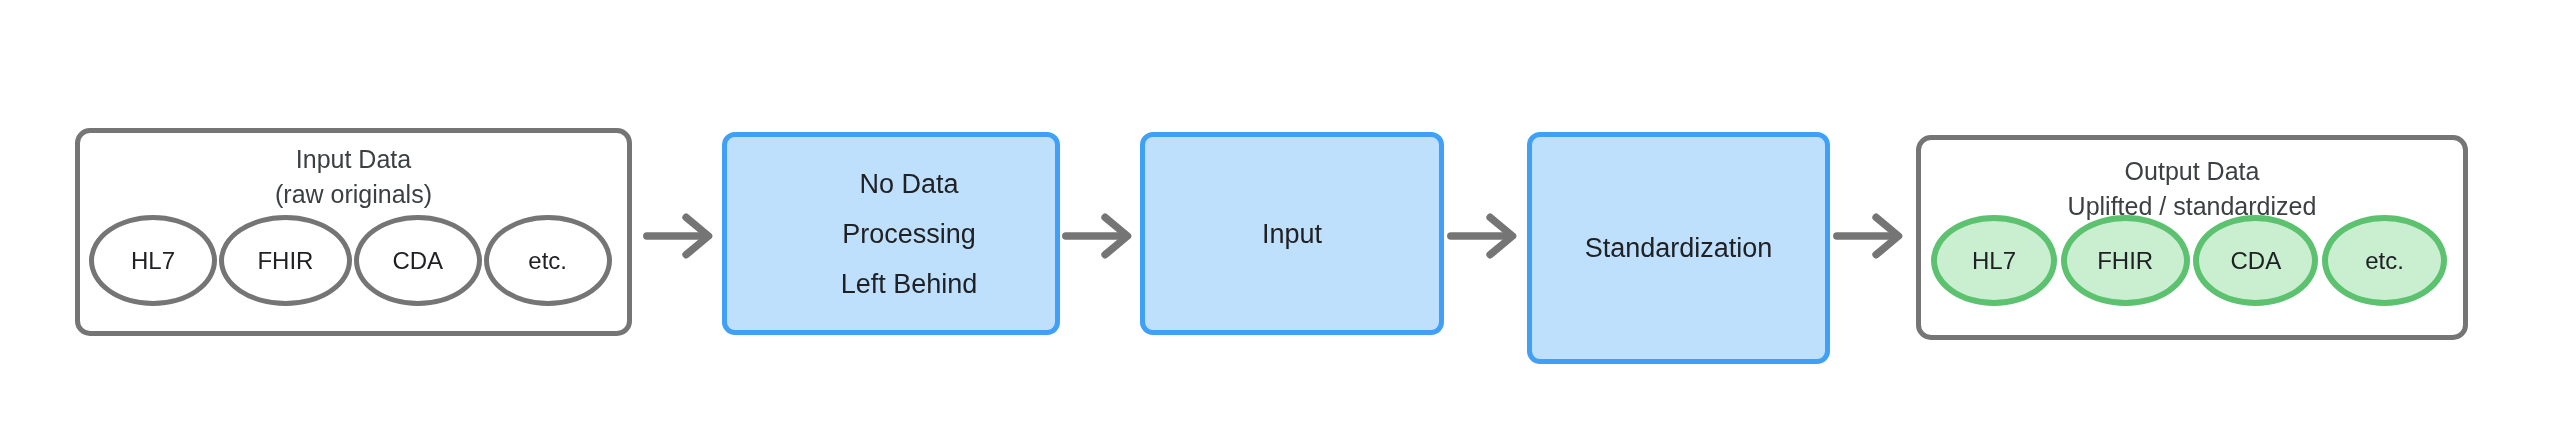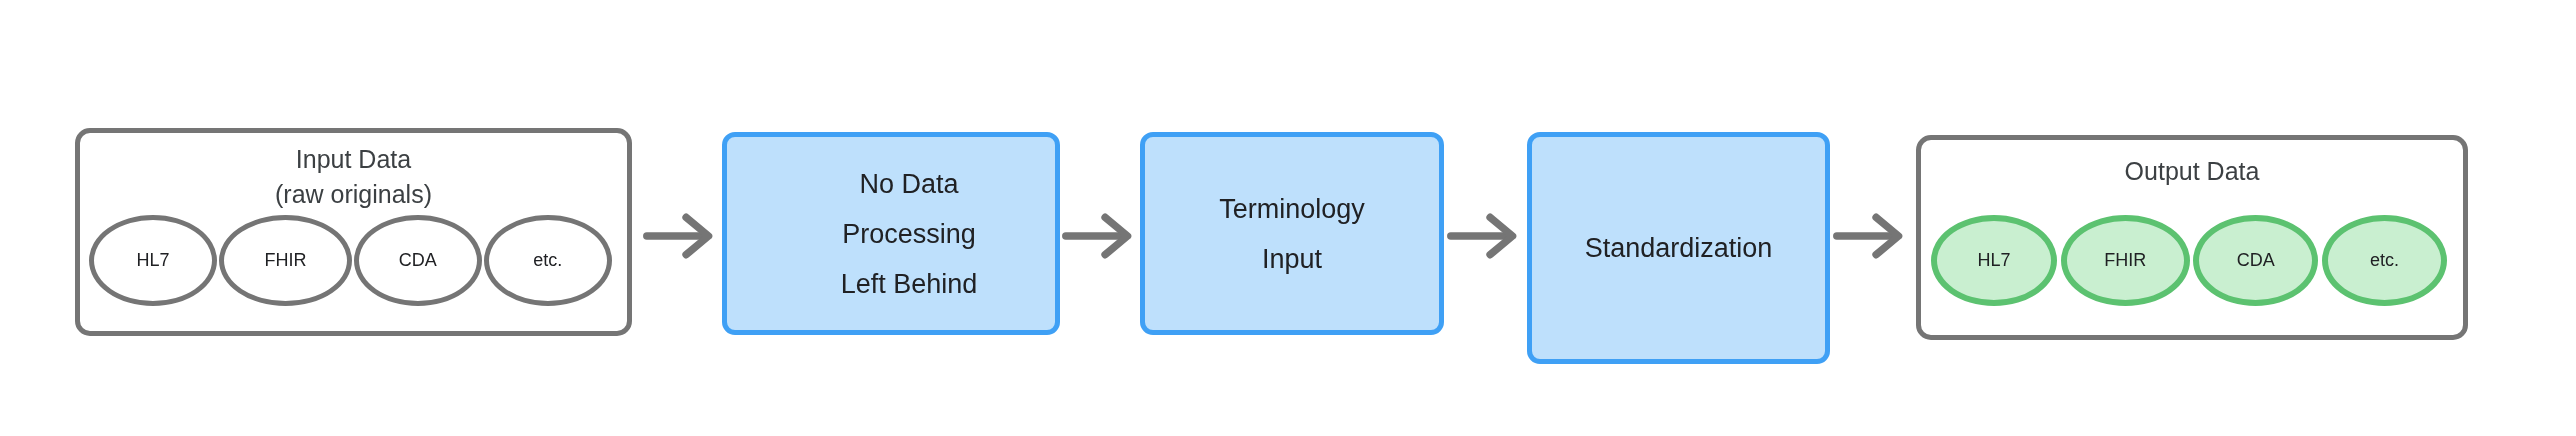--- a/index.html
+++ b/index.html
@@ -71,21 +71,21 @@
     position: absolute;
     display: flex;
     align-items: center;
   }
   .chip {
     box-sizing: border-box;
     display: flex;
     align-items: center;
     justify-content: center;
     border-radius: 50%;
-    font-size: 18px;
+    font-size: 24px;
     white-space: nowrap;
   }
   .chip.raw {
     background: #ffffff;
     border: 5.6px solid #757575;
     color: #202124;
   }
   .chip.uplifted {
     background: #C9EFD0;
     border: 6.5px solid #5CC270;
@@ -136,21 +136,20 @@
   </div>
 
   <div class="arrow" style="left:1062px; top:207px; width:75px; height:58px;">
     <svg width="75" height="58" viewBox="0 0 80 62" fill="none" xmlns="http://www.w3.org/2000/svg">
       <path d="M4 31 H68" stroke="#757575" stroke-width="8" stroke-linecap="round"></path>
       <path d="M46 11 L70 31 L46 51" stroke="#757575" stroke-width="8" stroke-linecap="round" stroke-linejoin="round" fill="none"></path>
     </svg>
   </div>
 
   <div class="node process" style="left:1140px; top:132px; width:304px; height:203px;">
-    <div class="process-label">Terminology</div>
     <div class="process-label">Input</div>
   </div>
 
   <div class="arrow" style="left:1447px; top:207px; width:75px; height:58px;">
     <svg width="75" height="58" viewBox="0 0 80 62" fill="none" xmlns="http://www.w3.org/2000/svg">
       <path d="M4 31 H68" stroke="#757575" stroke-width="8" stroke-linecap="round"></path>
       <path d="M46 11 L70 31 L46 51" stroke="#757575" stroke-width="8" stroke-linecap="round" stroke-linejoin="round" fill="none"></path>
     </svg>
   </div>
 
@@ -160,20 +159,21 @@
 
   <div class="arrow" style="left:1833px; top:207px; width:75px; height:58px;">
     <svg width="75" height="58" viewBox="0 0 80 62" fill="none" xmlns="http://www.w3.org/2000/svg">
       <path d="M4 31 H68" stroke="#757575" stroke-width="8" stroke-linecap="round"></path>
       <path d="M46 11 L70 31 L46 51" stroke="#757575" stroke-width="8" stroke-linecap="round" stroke-linejoin="round" fill="none"></path>
     </svg>
   </div>
 
   <div class="node outline" style="left:1916px; top:135px; width:552px; height:205px; padding-top:14px;">
     <div class="box-title">Output Data</div>
+    <div class="box-subtitle">Uplifted / standardized</div>
   </div>
 
   <div class="chips" style="left:1931px; top:214px; width:523px; height:93px; gap:3.7px;">
     <div class="chip uplifted" style="width:126px; height:91px;">
       <span>HL7</span>
     </div>
     <div class="chip uplifted" style="width:129px; height:91px;">
       <span>FHIR</span>
     </div>
     <div class="chip uplifted" style="width:125px; height:91px;">

